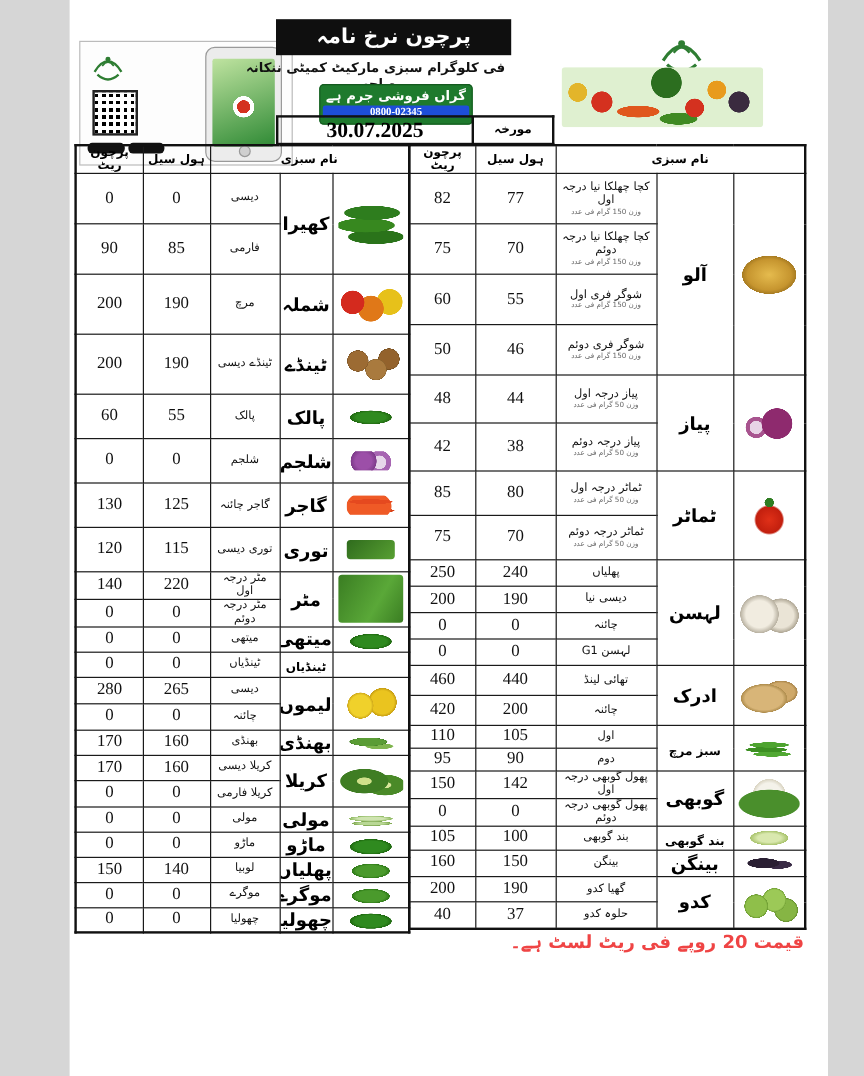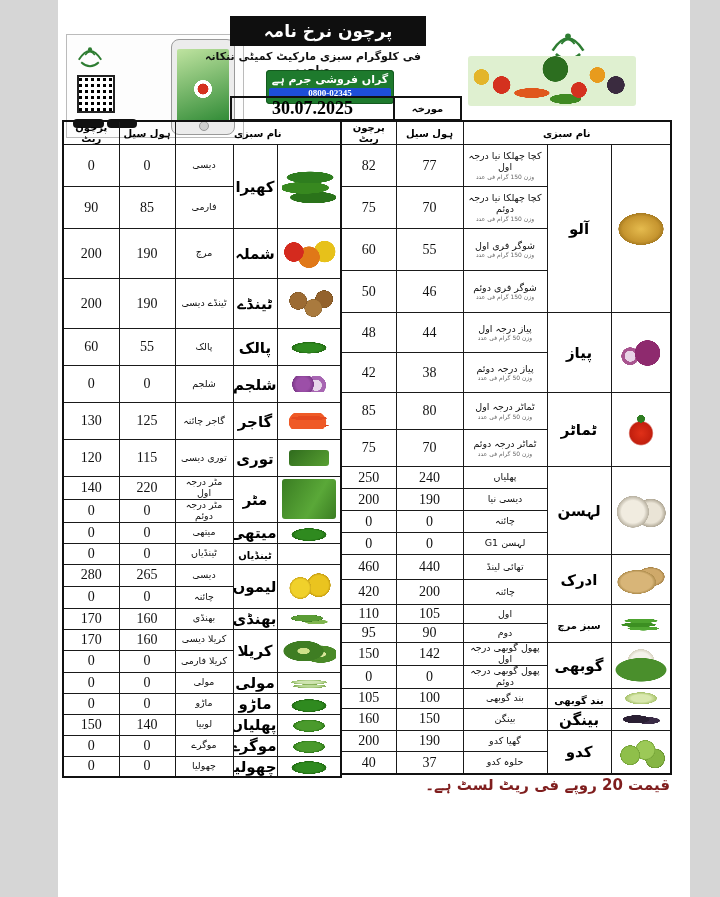--- a/index.html
+++ b/index.html
@@ -116,21 +116,21 @@
             radial-gradient(ellipse 30% 16% at 68% 68%, #7fb54e 90%, transparent);}
   .v-bittergourd{background-image:radial-gradient(ellipse 38% 26% at 40% 50%, #cfe08a 28%, #3f7d23 32% 96%, transparent),
             radial-gradient(ellipse 32% 22% at 72% 58%, #d8e69a 28%, #4a8a28 32% 96%, transparent);}
   .v-radish{background-image:radial-gradient(ellipse 46% 14% at 50% 45%, #cfe4b0 60%, #8fba62 98%, transparent),
             radial-gradient(ellipse 42% 12% at 52% 70%, #b9d895 60%, #7ea84f 98%, transparent);}
   .v-beans,.v-beans-sm{background-image:radial-gradient(ellipse 40% 38% at 50% 55%, #4a9a2c 75%, #2f7a18 98%, transparent);}
 
   
   .foot-notes{position:absolute;left:250px;top:770px;width:362px;text-align:right;direction:rtl;}
   .foot-notes .n1{font-size:12px;font-weight:bold;color:#111;}
-  .foot-notes .n2{font-size:15px;font-weight:bold;color:#7f1d1d;margin-top:6px;}
+  .foot-notes .n2{font-size:15px;font-weight:bold;color:#ef4444;margin-top:6px;}
   .sig{position:absolute;left:70px;top:768px;width:210px;height:80px;}
   .sig svg{position:absolute;left:28px;top:0;}
   .sig .t1{position:absolute;left:118px;top:26px;font-size:10px;direction:rtl;}
   .sig .t2{position:absolute;left:60px;top:44px;font-size:9px;direction:rtl;white-space:nowrap;}
 </style>
 </head>
 <body>
 
 <div id="sheet">
 

